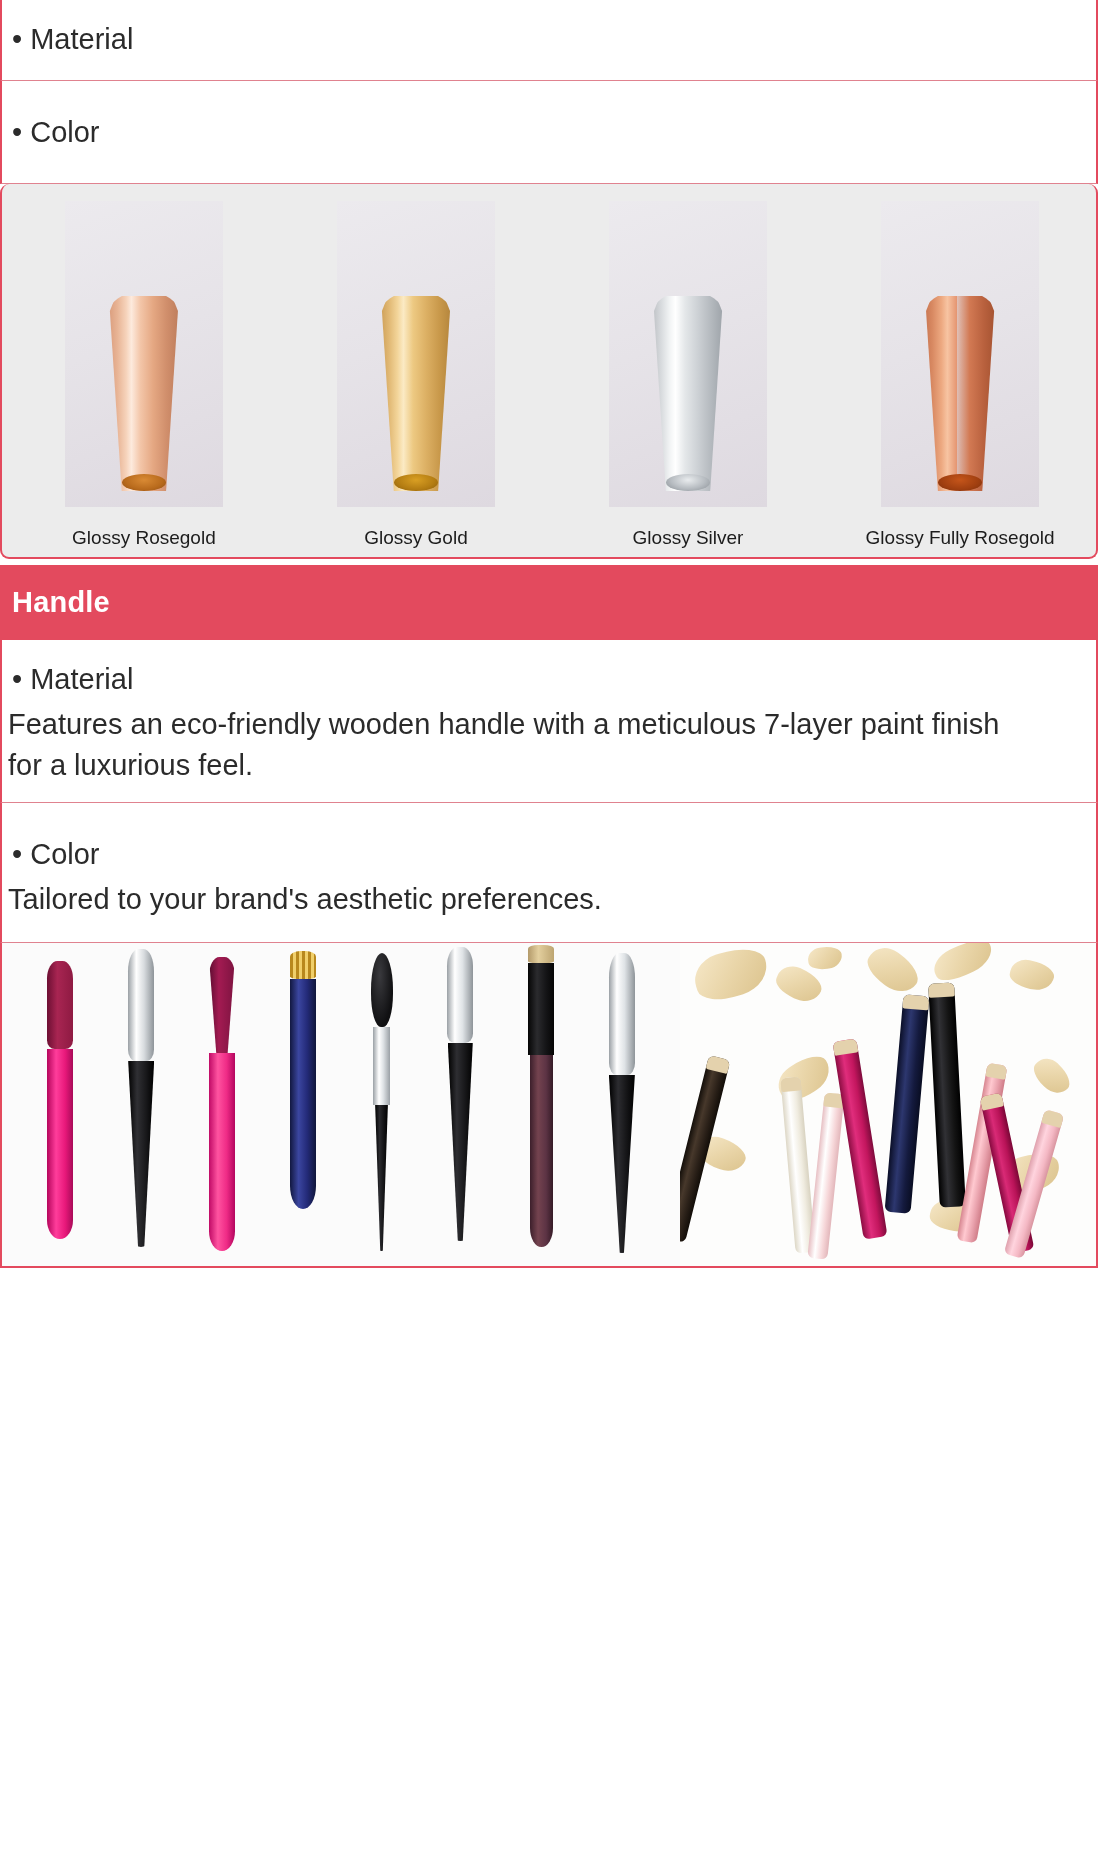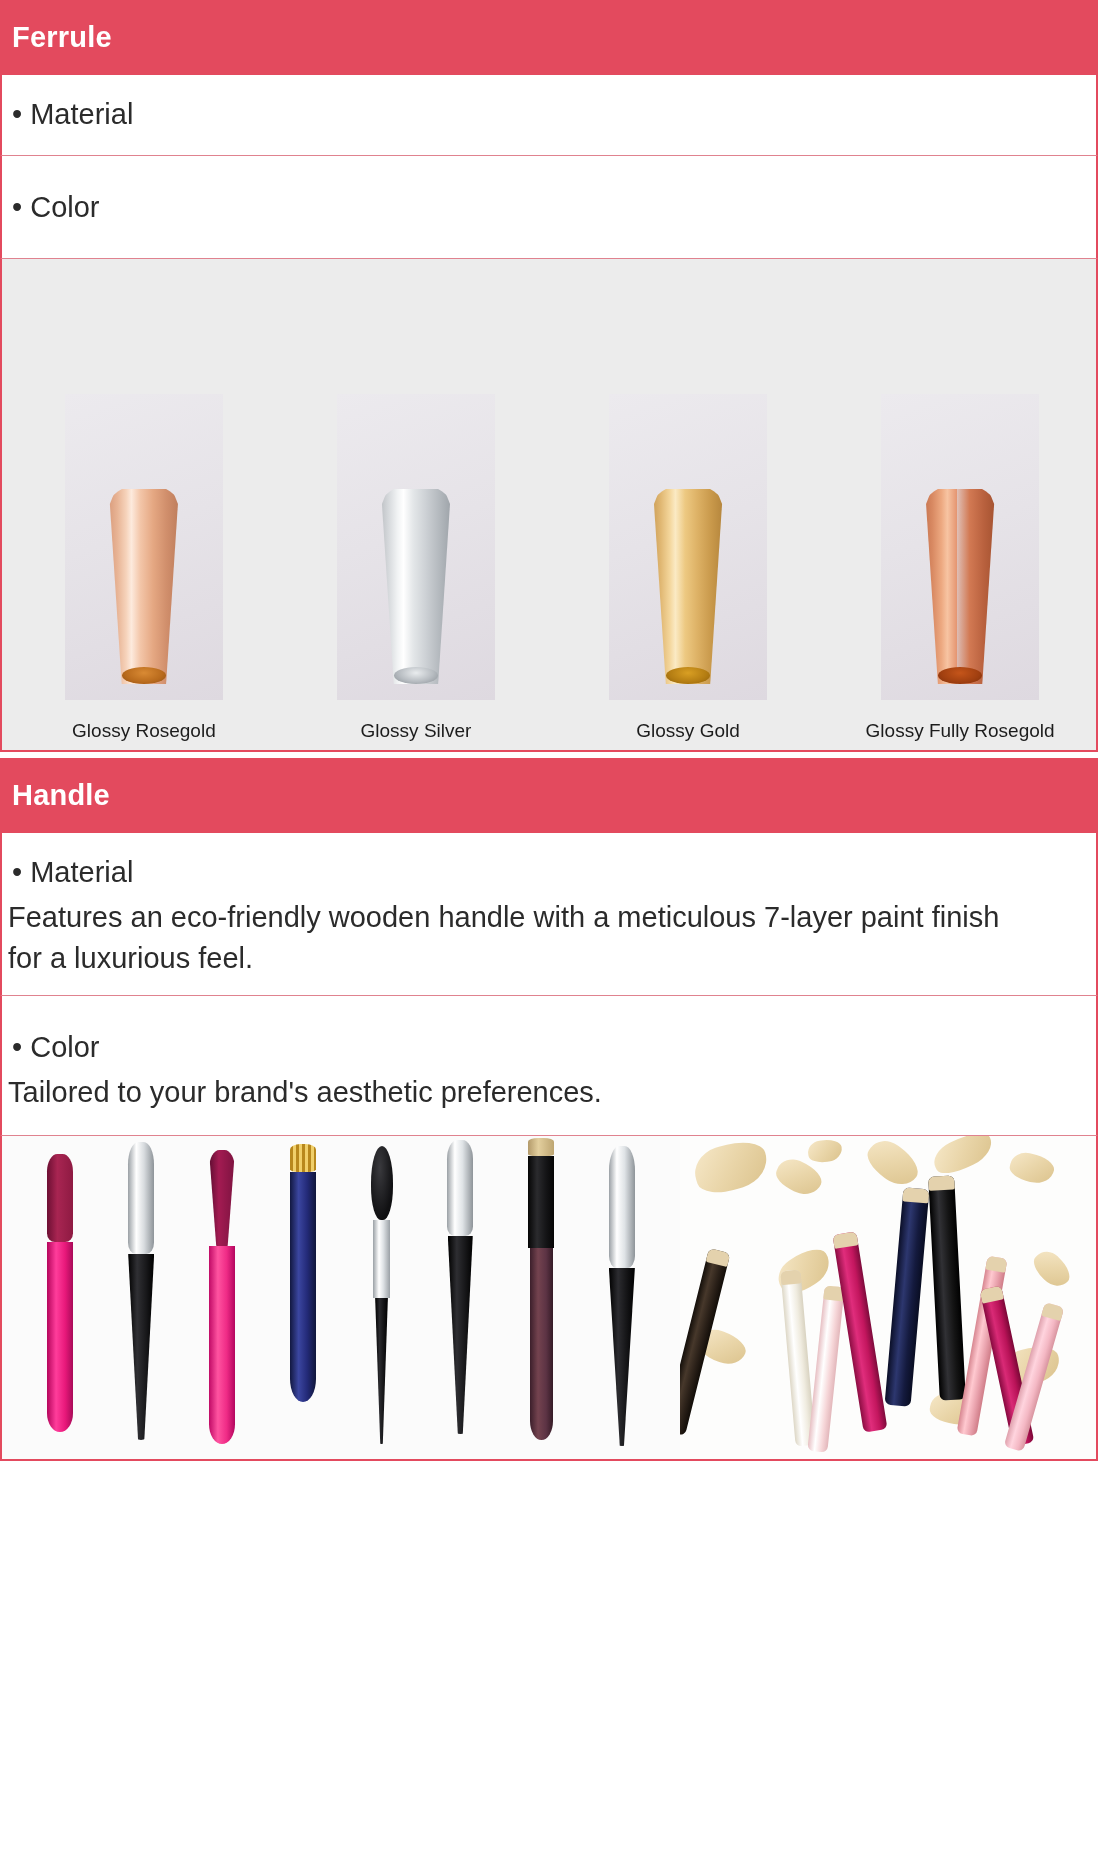--- a/index.html
+++ b/index.html
@@ -64,21 +64,22 @@
   .gallery {
     border-left: 2px solid #E34A5E;
     border-right: 2px solid #E34A5E;
     border-bottom: 2px solid #E34A5E;
     background: #ececec;
     padding: 14px 14px 8px 20px;
     box-sizing: border-box;
     display: flex;
     justify-content: space-between;
     align-items: flex-end;
-    height: 493px;
+    height: 375px;
+    border-radius: 9px;
   }
   .swatch {
     width: 23%;
     display: flex;
     flex-direction: column;
     align-items: center;
   }
   .swatch-photo {
     width: 158px;
     height: 306px;
@@ -217,21 +218,20 @@
     height: 14px;
     background: #e4d2ad;
     border-radius: 6px 6px 2px 2px;
   }
 </style>
 </head>
 <body>
 
 <div class="page">
 
-  <div class="section-header">Ferrule</div>
 
   <div class="row">
     <p class="bullet-title">• Material</p>
   </div>
 
   <div class="row" style="padding-top:26px;padding-bottom:26px;">
     <p class="bullet-title">• Color</p>
   </div>
 
   <div class="gallery">
@@ -240,34 +240,34 @@
       <div class="swatch-photo">
         <div class="ferrule f-rosegold">
           <div class="rim"></div>
         </div>
       </div>
       <div class="swatch-label">Glossy Rosegold</div>
     </div>
 
     <div class="swatch">
       <div class="swatch-photo">
+        <div class="ferrule f-gold">
+          <div class="rim"></div>
+        </div>
+      </div>
+      <div class="swatch-label">Glossy Gold</div>
+    </div>
+
+    <div class="swatch">
+      <div class="swatch-photo">
         <div class="ferrule f-silver">
           <div class="rim"></div>
         </div>
       </div>
       <div class="swatch-label">Glossy Silver</div>
-    </div>
-
-    <div class="swatch">
-      <div class="swatch-photo">
-        <div class="ferrule f-gold">
-          <div class="rim"></div>
-        </div>
-      </div>
-      <div class="swatch-label">Glossy Gold</div>
     </div>
 
     <div class="swatch">
       <div class="swatch-photo">
         <div class="ferrule f-darkrosegold">
           <div class="rim"></div>
         </div>
       </div>
       <div class="swatch-label">Glossy Fully Rosegold</div>
     </div>

